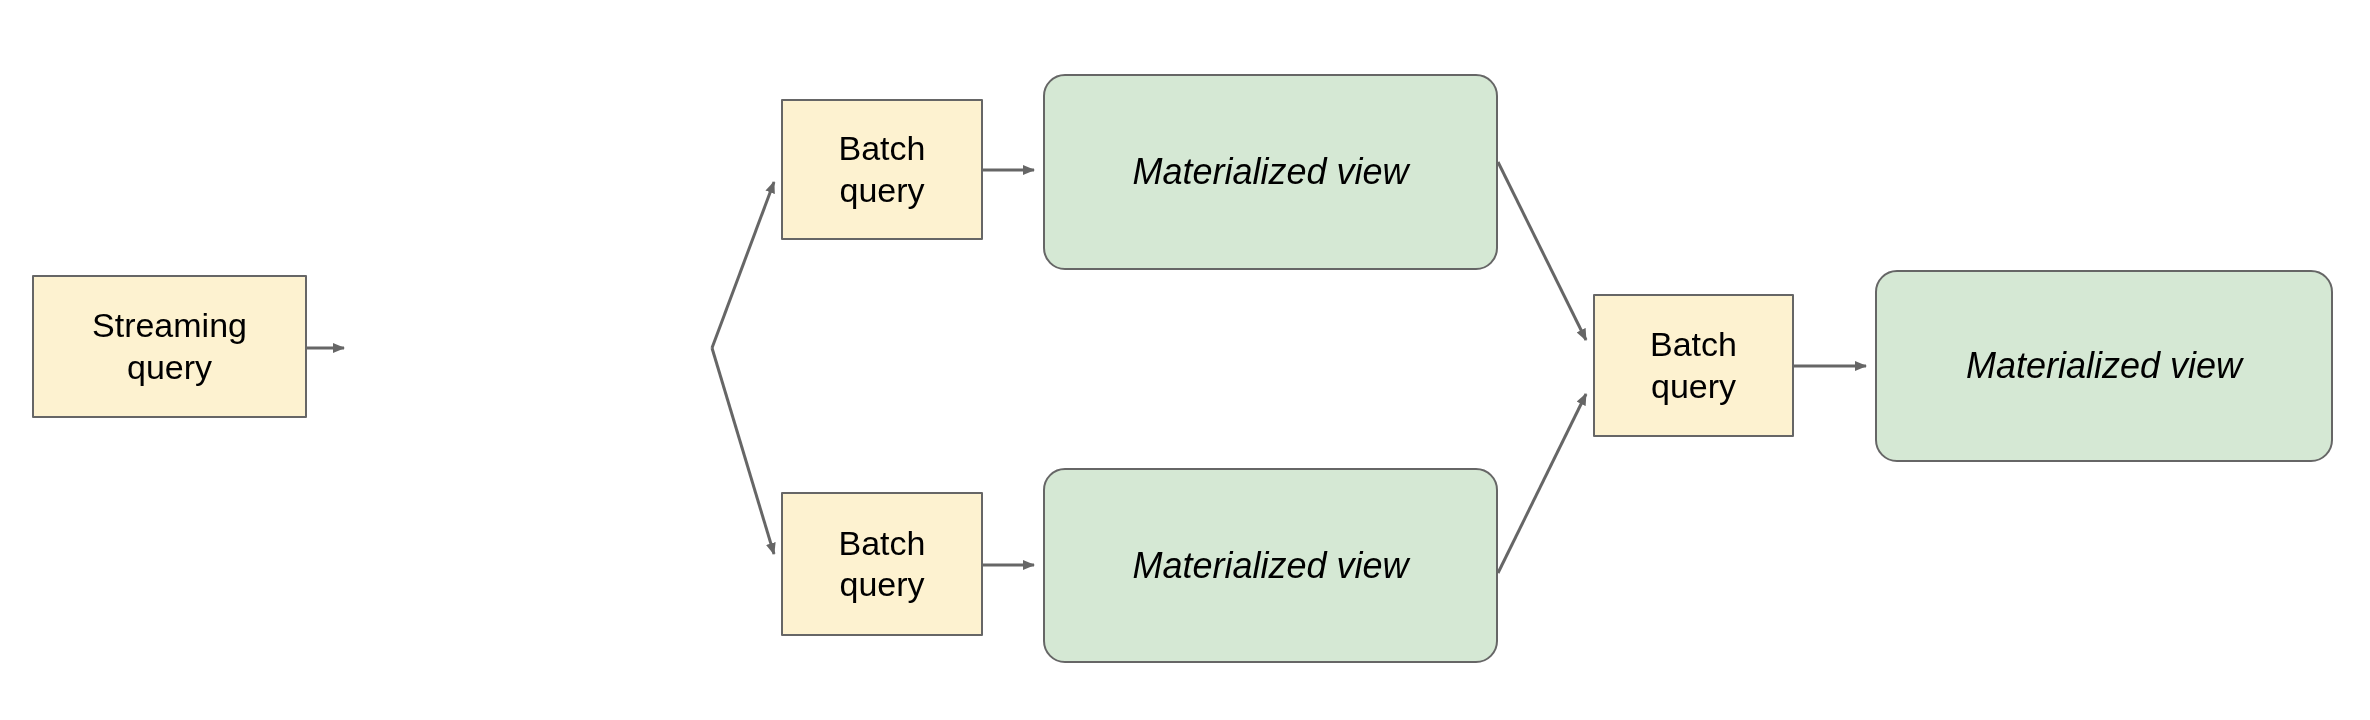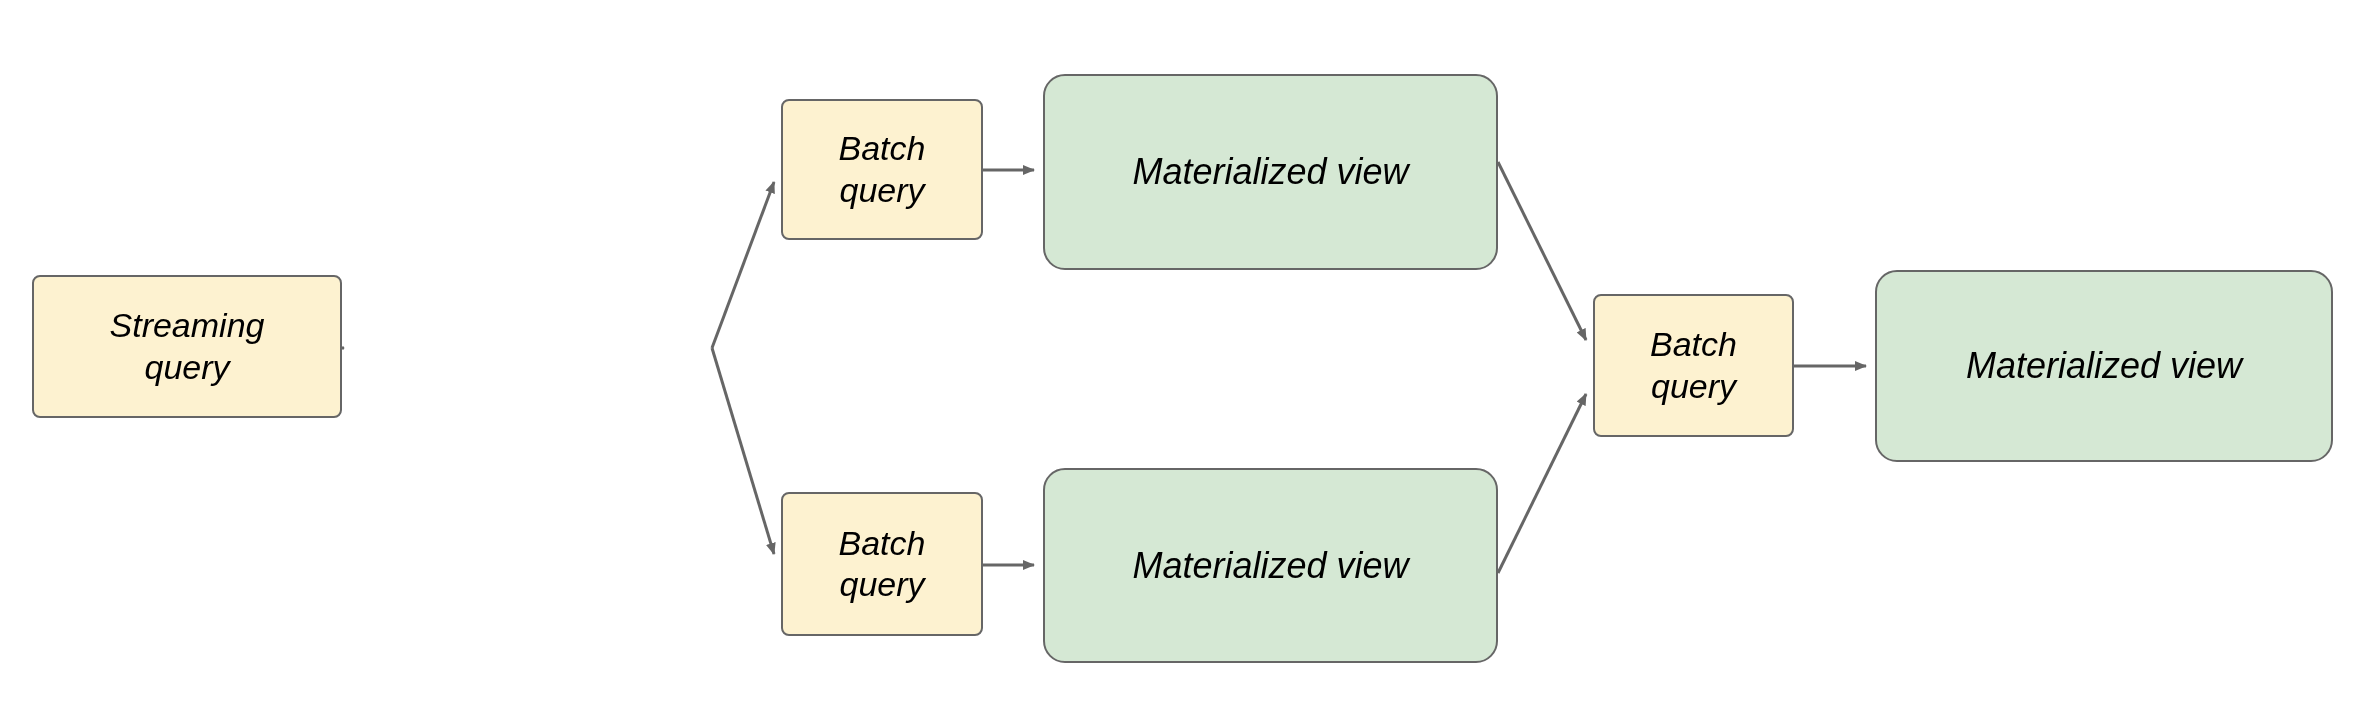--- a/index.html
+++ b/index.html
@@ -35,23 +35,22 @@
     justify-content: center;
     text-align: center;
     line-height: 1.22;
     color: #000000;
     font-family: "Liberation Sans", sans-serif;
     white-space: pre-line;
   }
   .node-process {
     background: #fdf2d0;
     border: 2px solid #666666;
-    border-radius: 8px;
+    border-radius: 1px;
     font-size: 34px;
-    font-style: italic;
   }
   .node-store {
     background: #d5e8d4;
     border: 2px solid #666666;
     border-radius: 22px;
     font-size: 36px;
     font-style: italic;
   }
   .node-label {
     display: block;
@@ -82,21 +81,21 @@
 
     <line x1="983" y1="565" x2="1034" y2="565" stroke="#666666" stroke-width="3" marker-end="url(#arrowhead)"></line>
 
     <line x1="1498" y1="162" x2="1586" y2="340" stroke="#666666" stroke-width="3" marker-end="url(#arrowhead)"></line>
 
     <line x1="1498" y1="573" x2="1586" y2="394" stroke="#666666" stroke-width="3" marker-end="url(#arrowhead)"></line>
 
     <line x1="1794" y1="366" x2="1866" y2="366" stroke="#666666" stroke-width="3" marker-end="url(#arrowhead)"></line>
   </svg>
 
-  <div class="node node-process" id="n-streaming-query" style="left: 32px; top: 275px; width: 310px; height: 143px;">
+  <div class="node node-process" id="n-streaming-query" style="left: 32px; top: 275px; width: 275px; height: 143px;">
     <span class="node-label">Streaming
 query</span>
   </div>
 
 
   <div class="node node-process" id="n-batch-query-top" style="left: 781px; top: 99px; width: 202px; height: 141px;">
     <span class="node-label">Batch
 query</span>
   </div>
 

